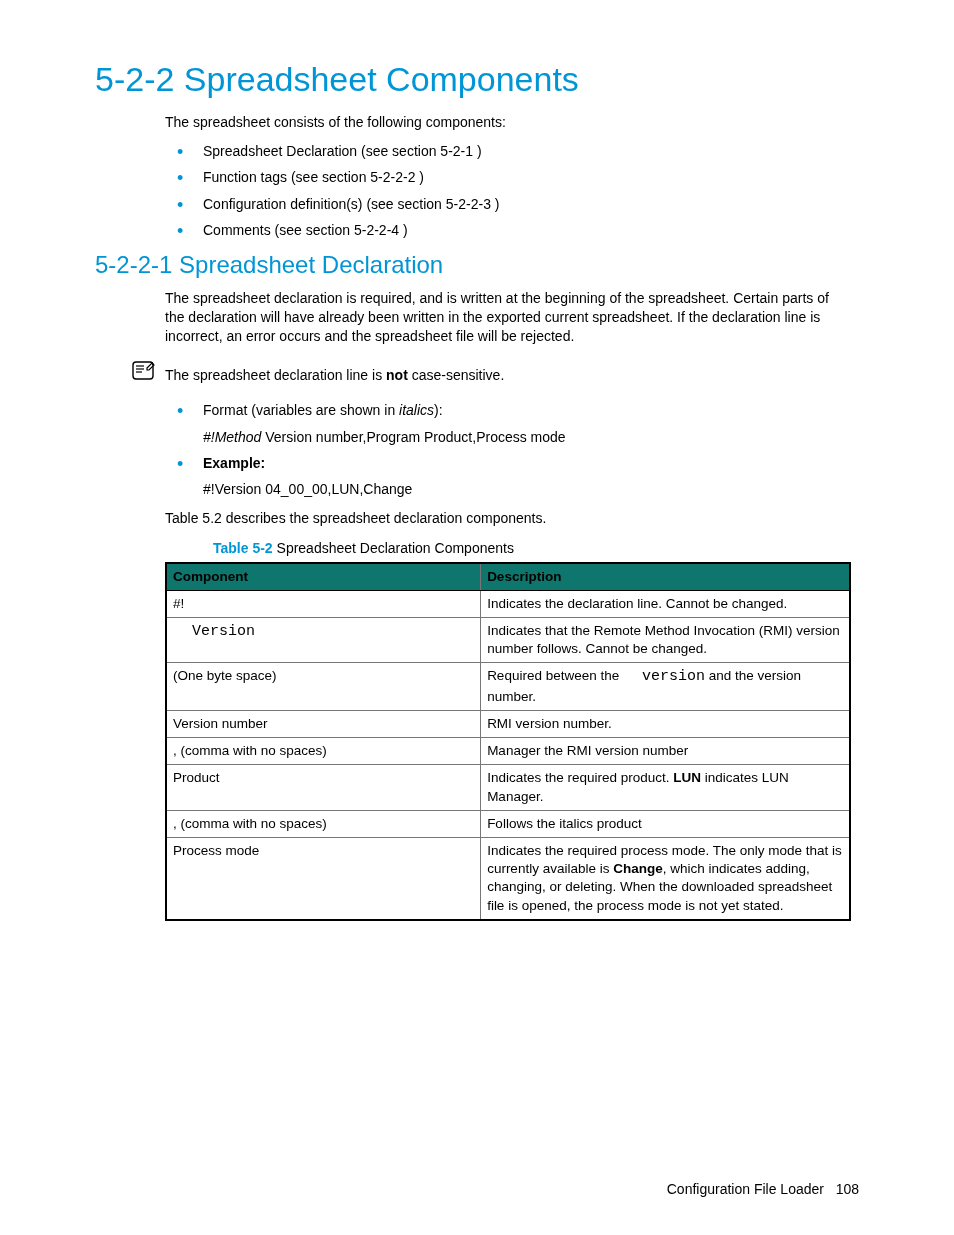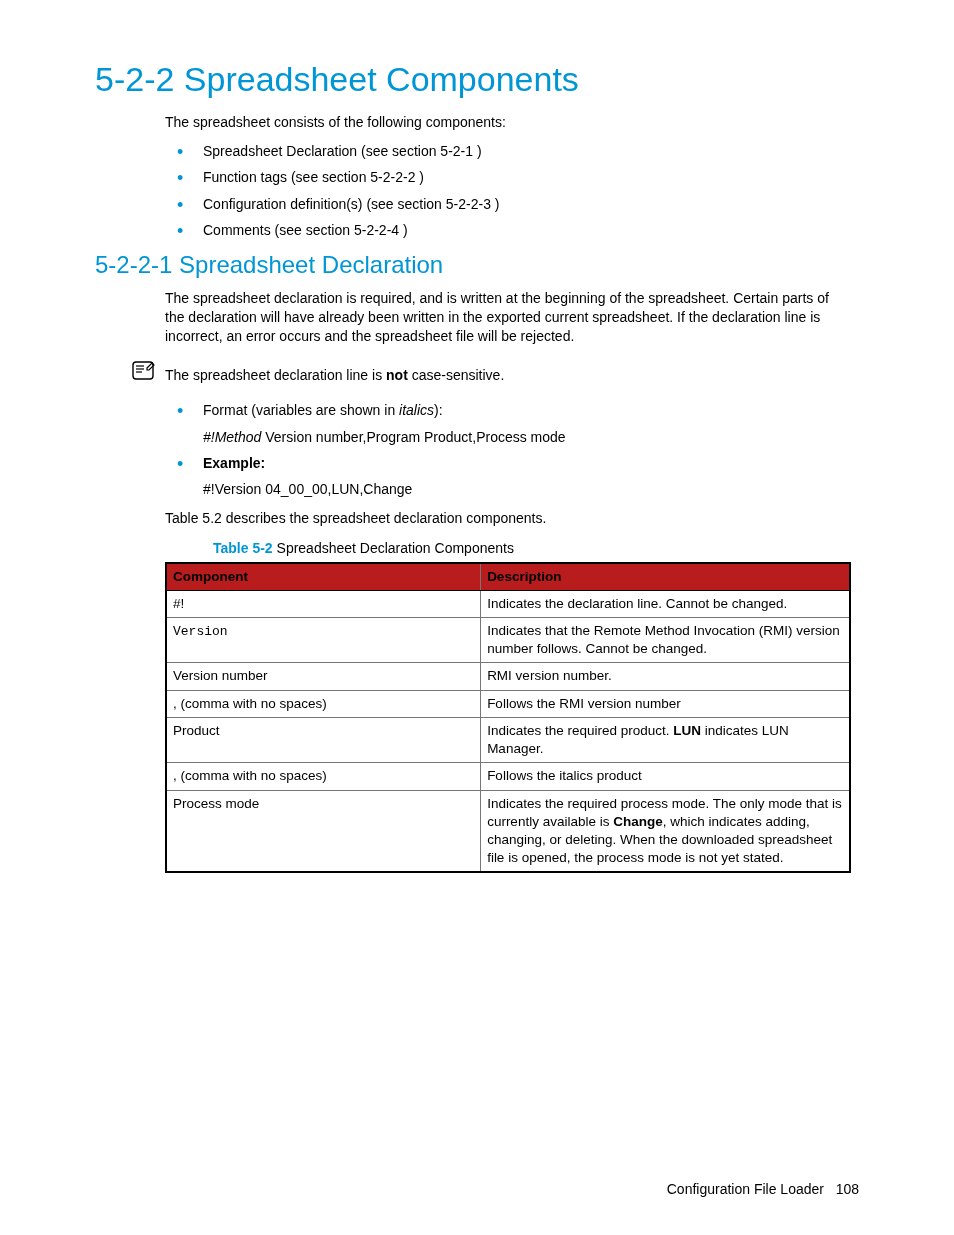--- a/index.html
+++ b/index.html
@@ -63,40 +63,40 @@
   .note-icon {
     width: 28px;
     flex-shrink: 0;
     margin-left: 36px;
     margin-right: 6px;
   }
   .note-icon svg { width: 24px; height: 22px; }
   .note-text { flex: 1; line-height: 1.35; }
   .example-lbl { font-weight: bold; }
   .ital { font-style: italic; }
-  .mono { font-family: "Courier New", monospace; font-size: 13px; }
+  .mono { font-family: "Courier New", monospace; font-size: 15px; margin-left: 19px; }
   .table-caption { margin-top: 12px; margin-bottom: 6px; margin-left: 48px; }
   .table-caption .tlabel { color: #0096d6; font-weight: bold; }
   table.decl {
     border-collapse: collapse;
     width: 100%;
     border-top: 2px solid #000;
     border-bottom: 2px solid #000;
   }
   table.decl th, table.decl td {
     border: 1px solid #777;
     padding: 4px 6px;
     text-align: left;
     vertical-align: top;
     font-size: 13.5px;
     line-height: 1.35;
   }
   table.decl th {
     font-weight: bold;
-    background: #b91c1c;
+    background: #0f766e;
     border-top: 2px solid #000;
     border-bottom: 1px solid #000;
   }
   table.decl th:first-child, table.decl td:first-child { width: 46%; border-left: 2px solid #000;}
   table.decl th:last-child, table.decl td:last-child { border-right: 2px solid #000;}
   .footer {
     position: absolute;
     bottom: 38px;
     right: 95px;
     font-size: 14px;
@@ -168,26 +168,30 @@
     <tbody>
       <tr>
         <td>#!</td>
         <td>Indicates the declaration line. Cannot be changed.</td>
       </tr>
       <tr>
         <td><span class="mono">Version</span></td>
         <td>Indicates that the Remote Method Invocation (RMI) version number follows. Cannot be changed.</td>
       </tr>
       <tr>
+        <td>(One byte space)</td>
+        <td><span>Required between the </span><span class="mono">version</span><span> and the version number.</span></td>
+      </tr>
+      <tr>
         <td>Version number</td>
         <td>RMI version number.</td>
       </tr>
       <tr>
         <td>, (comma with no spaces)</td>
-        <td>Follows the RMI version number</td>
+        <td>Manager the RMI version number</td>
       </tr>
       <tr>
         <td>Product</td>
         <td><span>Indicates the required product. </span><b>LUN</b><span> indicates LUN Manager.</span></td>
       </tr>
       <tr>
         <td>, (comma with no spaces)</td>
         <td>Follows the italics product</td>
       </tr>
       <tr>

